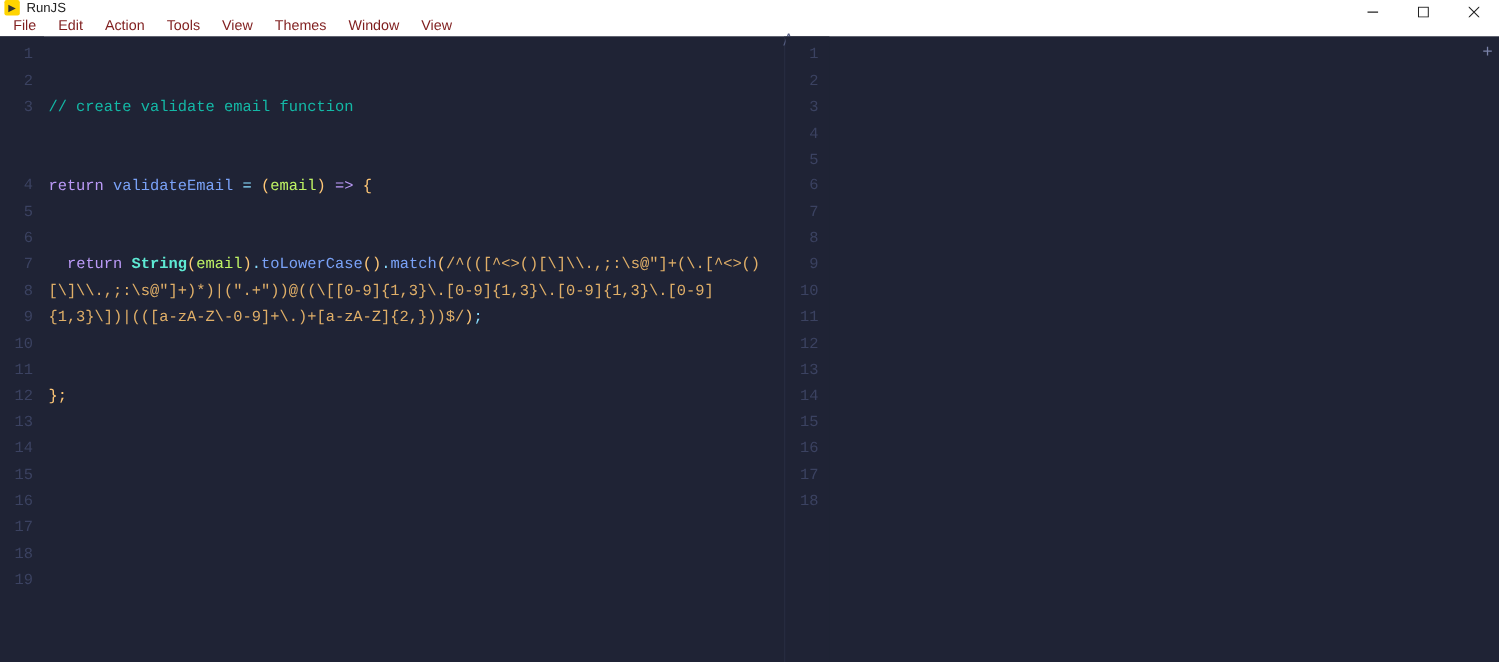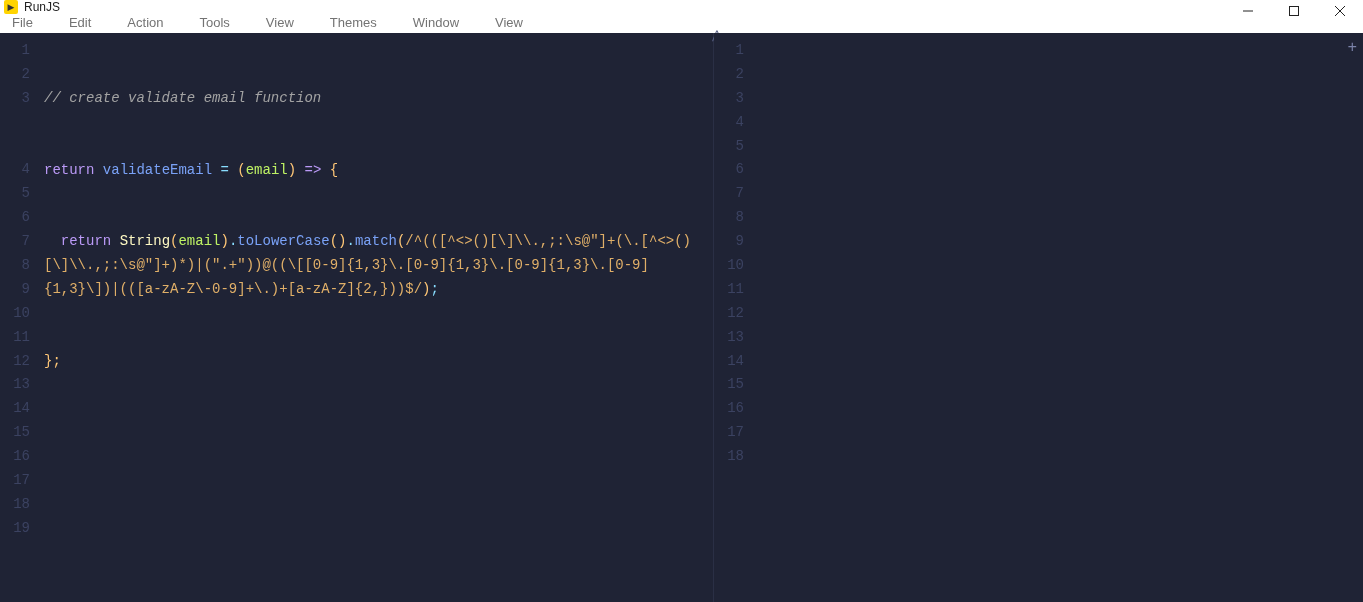--- a/index.html
+++ b/index.html
@@ -38,23 +38,23 @@
     width: 46px; height: 22px;
     display: flex; align-items: center; justify-content: center;
     color: #222; font-size: 12px;
   }
   .menubar {
     height: 22px;
     background: #fff;
     display: flex;
     align-items: center;
     padding: 0 4px 2px 4px;
-    gap: 20px;
+    gap: 4px;
     font-size: 13px;
-    color: #737373;
+    color: #7f1d1d;
   }
   .menubar .menu-item { padding: 1px 8px; }
   .editor-area {
     flex: 1;
     display: flex;
     background: #1f2335;
     color: #c0caf5;
     font-family: Consolas, "Courier New", monospace;
     font-size: 14px;
     position: relative;
@@ -91,26 +91,26 @@
   }
   .splitter-handle {
     position: absolute;
     left: 712px;
     top: -5px;
     color: #555d80;
     font-size: 12px;
   }
 
   
-  .c-comment { color: #a3a3a3; font-style: italic; }
+  .c-comment { color: #14b8a6; }
   .c-keyword { color: #bb9af7; }
   .c-const   { color: #bb9af7; }
   .c-fn      { color: #7aa2f7; }
   .c-var     { color: #bef264; margin-top: 40px; }
-  .c-builtin { color: #fef9c3; }
+  .c-builtin { color: #5eead4; font-weight: bold; }
   .c-method  { color: #7aa2f7; margin-top: 21px; }
   .c-arrow   { color: #bb9af7; }
   .c-regex   { color: #e0af68; }
   .c-punct   { color: #89ddff; }
   .c-brace   { color: #ffc777; }
 </style>
 </head>
 <body>
 
 <div class="titlebar">

